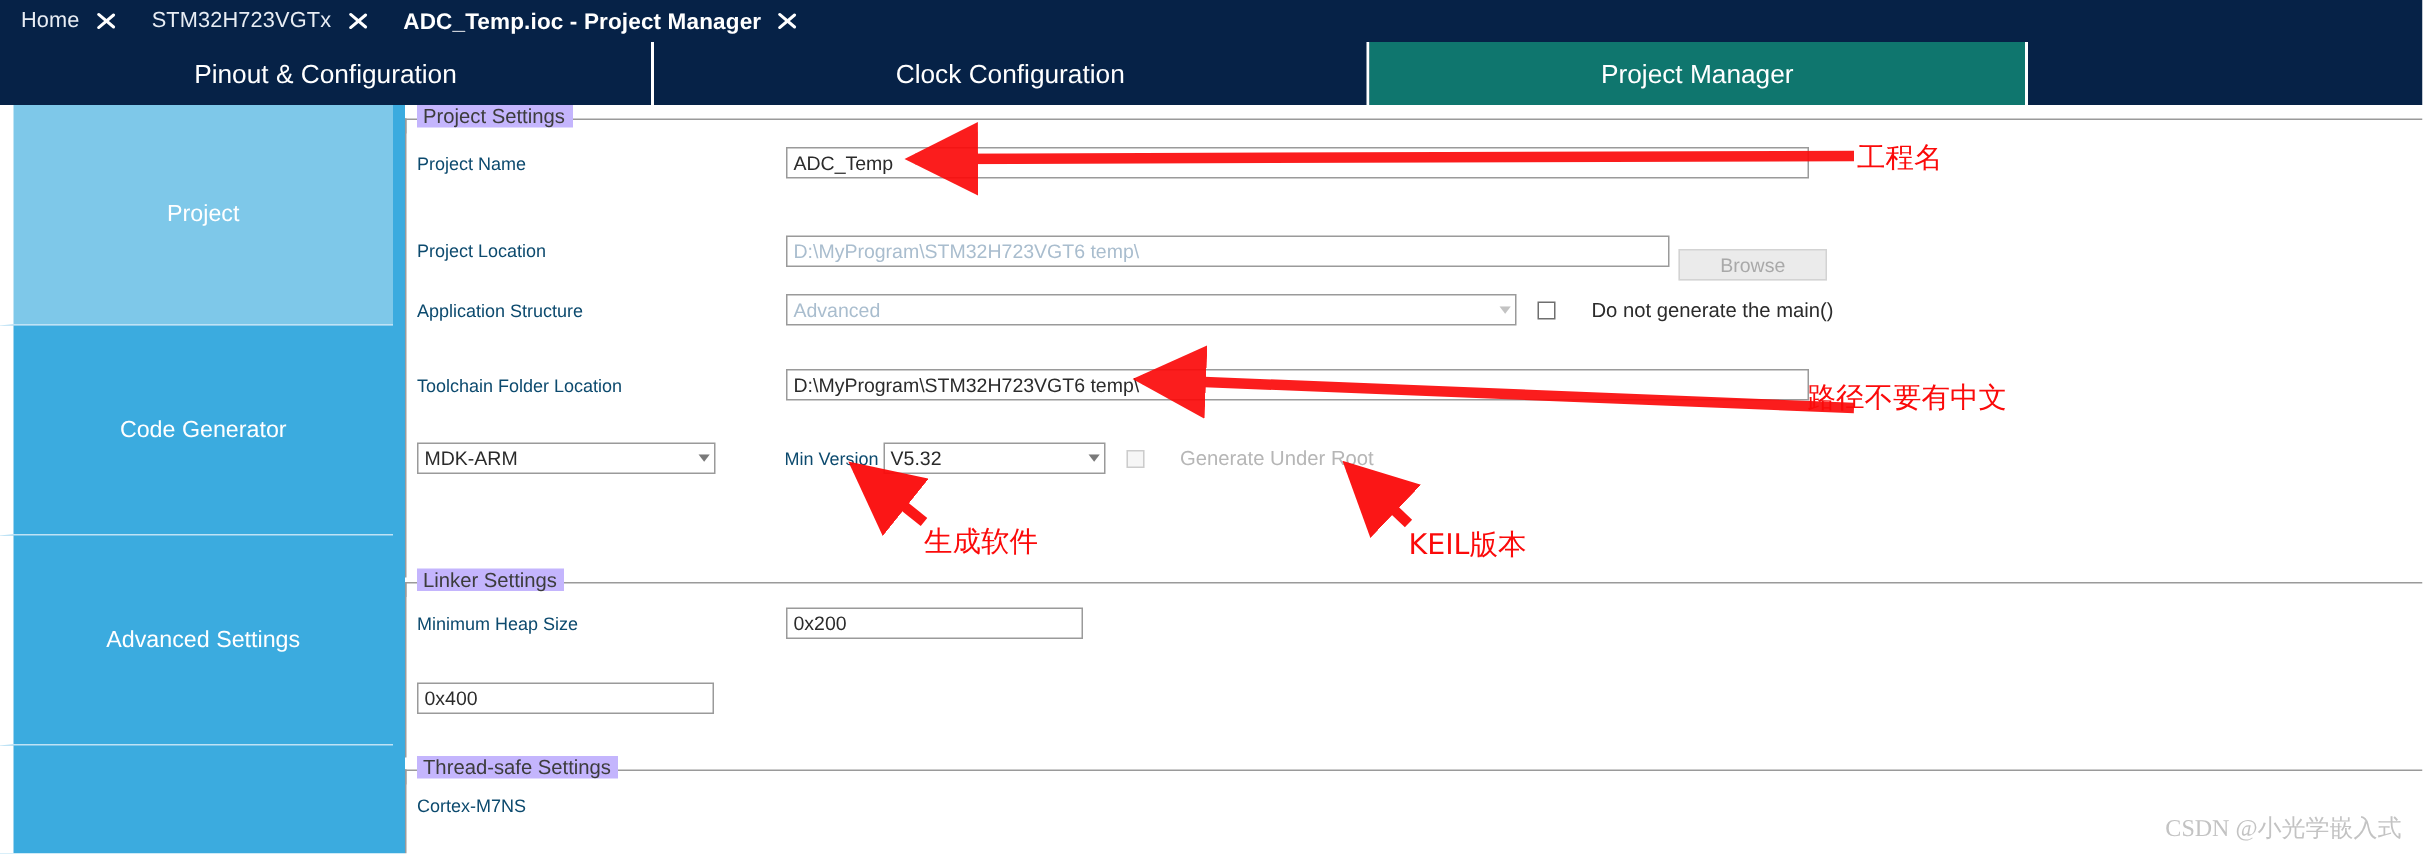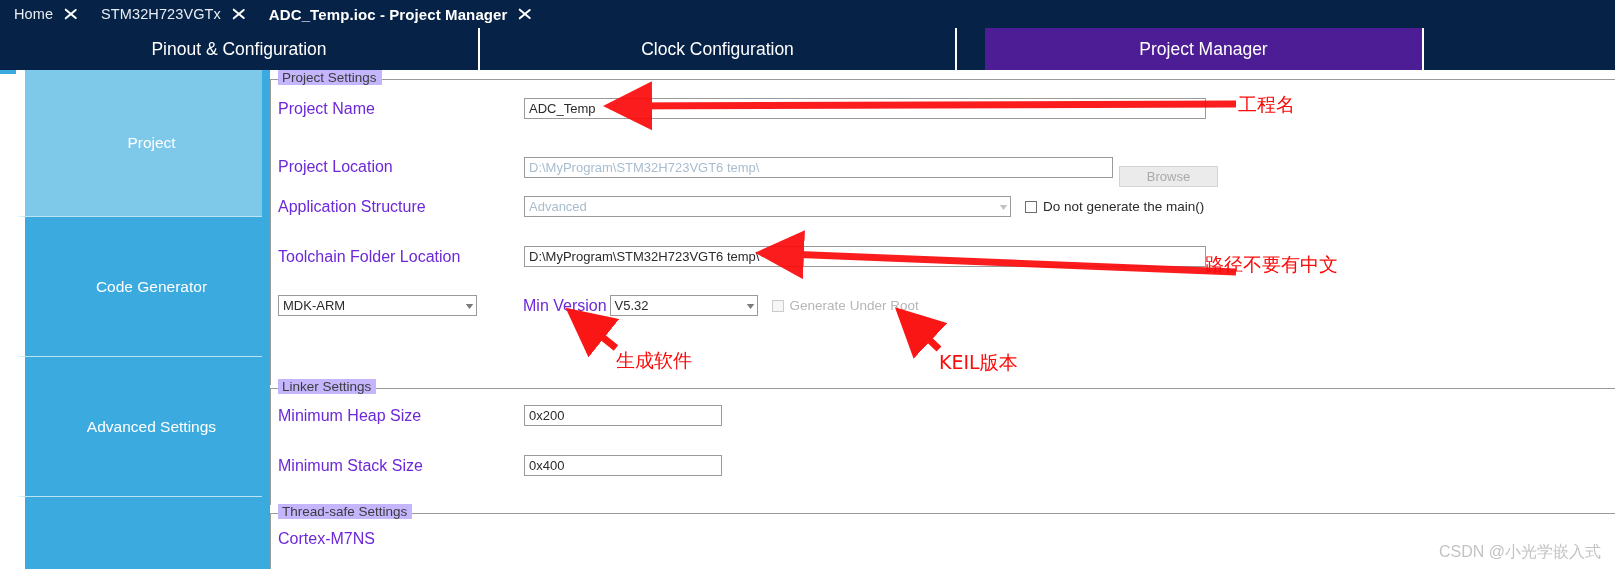--- a/index.html
+++ b/index.html
@@ -34,33 +34,33 @@
   
   .tabbar {
     position: absolute; left: 0; top: 28px; width: 1615px; height: 42px;
     background: #062247; display: flex;
   }
   .tab {
     height: 42px; display: flex; align-items: center; justify-content: center;
     color: #ffffff; font-size: 17.5px; position: relative;
     border-right: 2px solid #ffffff;
   }
-  .tab.sel { background: #4c1d95; margin-left: 28px; }
+  .tab.sel { background: #0f766e; }
   .tab.underline::after {
     content: ""; position: absolute; left: 0; right: 2px; bottom: -4px; height: 4px;
     background: #3babdf;
   }
-  .tab-pinout { width: 480px; }
+  .tab-pinout { width: 436px; }
   .tab-clock  { width: 477px; }
   .tab-pm     { width: 439px; }
   .tab-rest   { flex: 1; border-right: none; }
 
   
   .sidebar {
-    position: absolute; left: 16px; top: 70px; width: 262px; height: 499px;
+    position: absolute; left: 0; top: 70px; width: 262px; height: 499px;
     background: #3babdf;
   }
   .side-item {
     width: 262px; display: flex; align-items: center; justify-content: center;
     color: #ffffff; font-size: 15.5px; border-bottom: 1px solid #bfe2f5;
     border-left: 9px solid #ffffff;
     padding-left: 0;
   }
   .side-item.sel { background: #7ec8e9; }
   .side-p0 { height: 147px; }
@@ -88,21 +88,21 @@
     padding: 0 5px 0 4px; font-size: 13.5px; color: #3c3c3c; white-space: nowrap;
   }
   .group-lbracket {
     position: absolute; left: 0; top: 0; width: 1px; height: 10px; background: #9a9a9a;
   }
   .group-side {
     position: absolute; left: 0; top: 0; width: 1px; background: #9a9a9a;
   }
 
   .row { position: absolute; display: flex; align-items: center; }
-  .flabel { font-size: 16px; color: #6d28d9; white-space: nowrap; }
+  .flabel { font-size: 12px; color: #0c4a6e; white-space: nowrap; }
 
   .tinput {
     border: 1px solid #9a9a9a; background: #ffffff; height: 21px;
     font-size: 13px; color: #2b2b2b; font-family: "Liberation Sans", sans-serif;
     padding: 0 4px; display: flex; align-items: center; white-space: nowrap; overflow: hidden;
   }
   .tinput.ghost { color: #a9bdce; background: #ffffff; }
 
   .tsel {
     border: 1px solid #9a9a9a; background: #ffffff; height: 21px;
@@ -112,39 +112,39 @@
   .tsel.dis { color: #a9bdce; }
   .tsel .arrow { font-size: 10px; color: #7a7a7a; transform: scaleX(1.5); margin-left: 6px; }
   .tsel.dis .arrow { color: #c3c3c3; }
 
   .tbtn {
     border: 1px solid #d3d3d3; background: #ebebeb; height: 21px;
     font-size: 13px; color: #a9a9a9; display: flex; align-items: center;
     justify-content: center; white-space: nowrap; margin-top: 19px;
   }
 
-  .chk { display: flex; align-items: center; gap: 6px; white-space: nowrap; }
+  .chk { display: flex; align-items: center; gap: 24px; white-space: nowrap; }
   .chk .box {
     width: 12px; height: 12px; border: 1px solid #6f6f6f; background: #ffffff; flex: none;
   }
   .chk .box.dis { border-color: #cccccc; background: #f6f6f6; }
   .chk .txt { font-size: 13.5px; color: #2b2b2b; }
   .chk .txt.dis { color: #b6b6b6; }
 
   
   .anno { position: absolute; pointer-events: none; }
   .anno-text {
     position: absolute; color: #fb0a0a; font-size: 19px; white-space: nowrap;
     font-family: "DejaVu Sans", "Liberation Sans", sans-serif;
   }
 
   .watermark {
     position: absolute; right: 14px; bottom: 6px;
     font-size: 16px; color: #c3c3c3; white-space: nowrap;
-    font-family: Liberation Sans, sans-serif;
+    font-family: Liberation Serif, serif;
   }
 </style>
 </head>
 <body>
 
 <div id="app">
 
   <div class="breadcrumb">
     <div class="crumb">
       <span class="crumb-label">Home</span>
@@ -247,21 +247,20 @@
       <div class="group-side" style="height:117px;"></div>
       <div class="group-title">Linker Settings</div>
     </div>
 
     <div class="row" style="left:12px; top:335px; width:1330px;">
       <div class="flabel" style="width:246px;">Minimum Heap Size</div>
       <div class="tinput" style="width:198px;">0x200</div>
     </div>
 
     <div class="row" style="left:12px; top:385px; width:1330px;">
-      <div class="flabel" style="width:246px;">Minimum Stack Size</div>
       <div class="tinput" style="width:198px;">0x400</div>
     </div>
 
     <div class="group" style="top:443px;height:56px;">
       <div class="group-line"></div>
       <div class="group-lbracket"></div>
       <div class="group-side" style="height:56px;"></div>
       <div class="group-title">Thread-safe Settings</div>
     </div>
 

